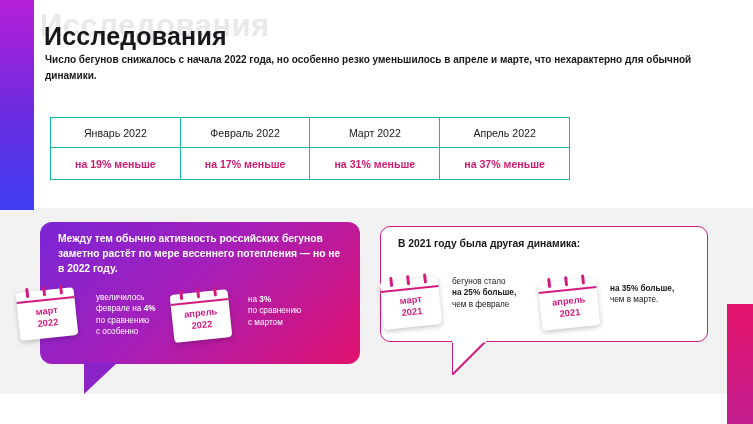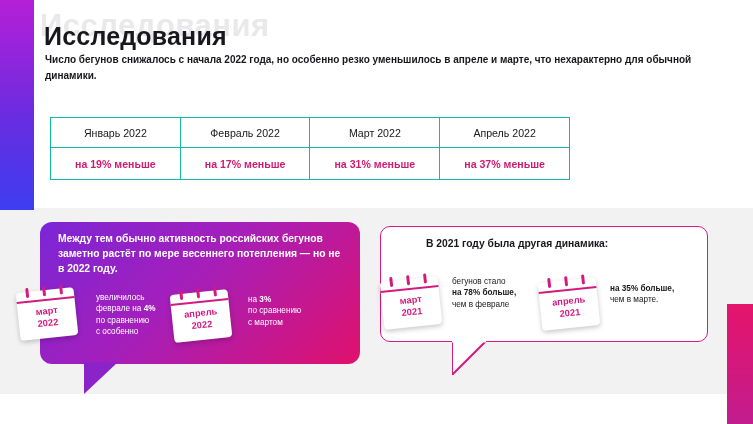--- a/index.html
+++ b/index.html
@@ -113,21 +113,20 @@
   }
   .bubble-right-tail {
     position: absolute; left: 452px; top: 341px;
     width: 34px; height: 34px;
     z-index: 5;
   }
   .bubble-right-title {
     position: absolute; left: 398px; top: 238px;
     font-size: 10.3px; font-weight: bold; color: #17171c;
     z-index: 6;
-    margin-left: 28px;
   }
   
   .cal {
     position: absolute;
     width: 58px; height: 48px;
     background: #ffffff;
     border-radius: 4px;
     box-shadow: 0 2px 5px rgba(0,0,0,0.22);
     z-index: 7;
     transform: rotate(-6deg);
@@ -243,21 +242,21 @@
       <span class="ring" style="left:44px;"></span>
     </div>
     <div class="cal-body">
       <div>март</div>
       <div>2021</div>
     </div>
   </div>
 
   <div class="cal-note note-dark" style="left:452px; top:276px; width:84px;">
     <div>бегунов стало</div>
-    <div><b>на 78% больше,</b></div>
+    <div><b>на 25% больше,</b></div>
     <div>чем в феврале</div>
   </div>
 
   <div class="cal" style="left:540px; top:280px;">
     <div class="cal-top">
       <span class="ring" style="left:10px;"></span>
       <span class="ring" style="left:27px;"></span>
       <span class="ring" style="left:44px;"></span>
     </div>
     <div class="cal-body">

